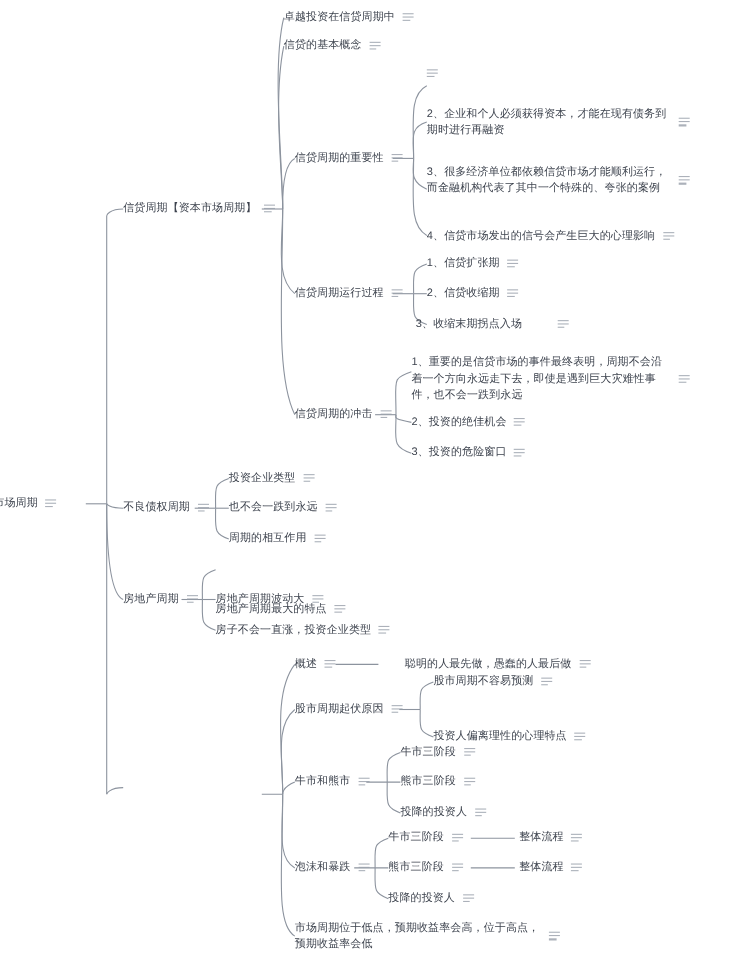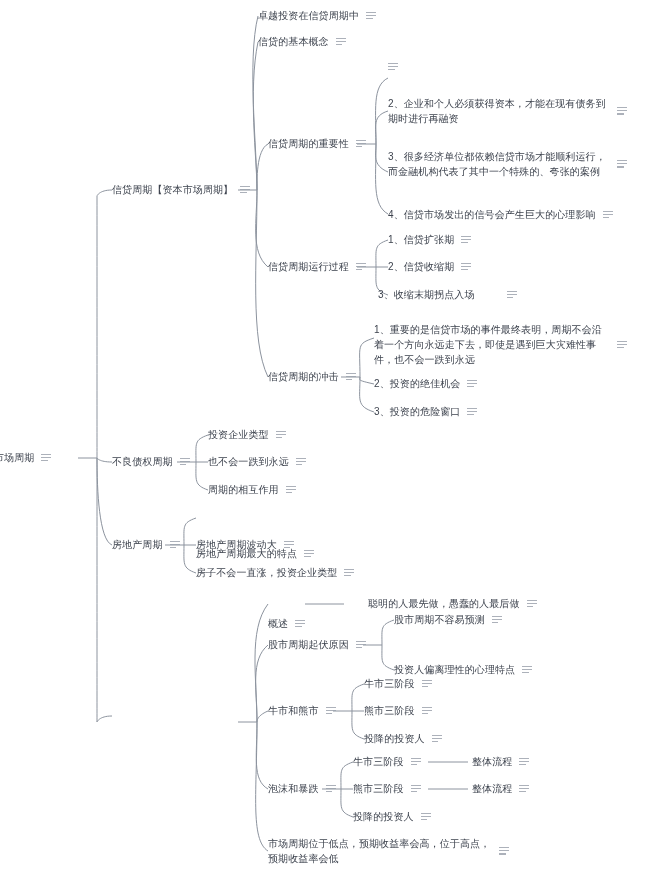--- a/index.html
+++ b/index.html
@@ -364,21 +364,21 @@
   <div class="node" style="left:196px; top:565px;">
     <span class="lbl">房子不会一直涨，投资企业类型</span>
     <span class="note-icon">
         <i></i>
         <i></i>
         <i></i>
       </span>
   </div>
 
 
-  <div class="node" style="left:268px; top:616px;text-align:right;">
+  <div class="node" style="left:268px; top:596px;text-align:right;">
     <span class="lbl">概述</span>
     <span class="note-icon">
         <i></i>
         <i></i>
         <i></i>
       </span>
   </div>
 
   <div class="node" style="left:368px; top:596px;">
     <span class="lbl">聪明的人最先做，愚蠢的人最后做</span>

